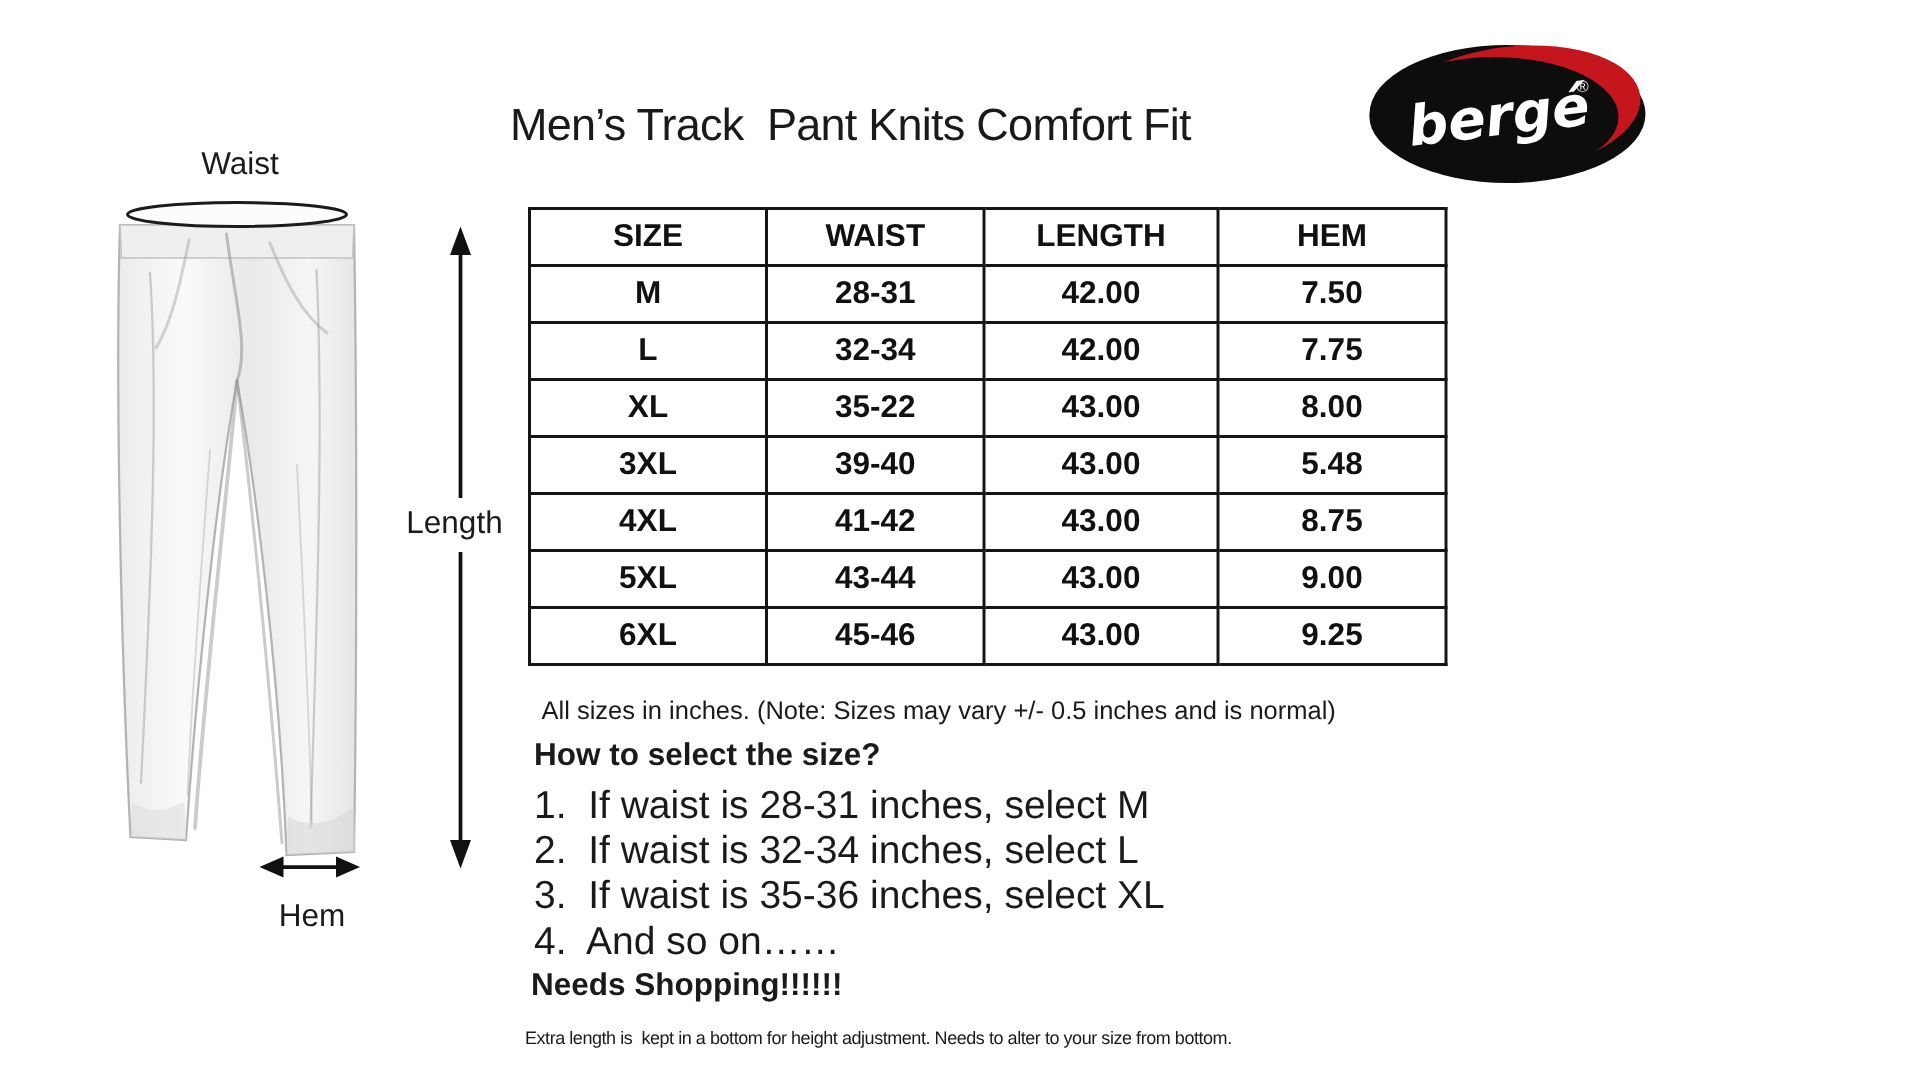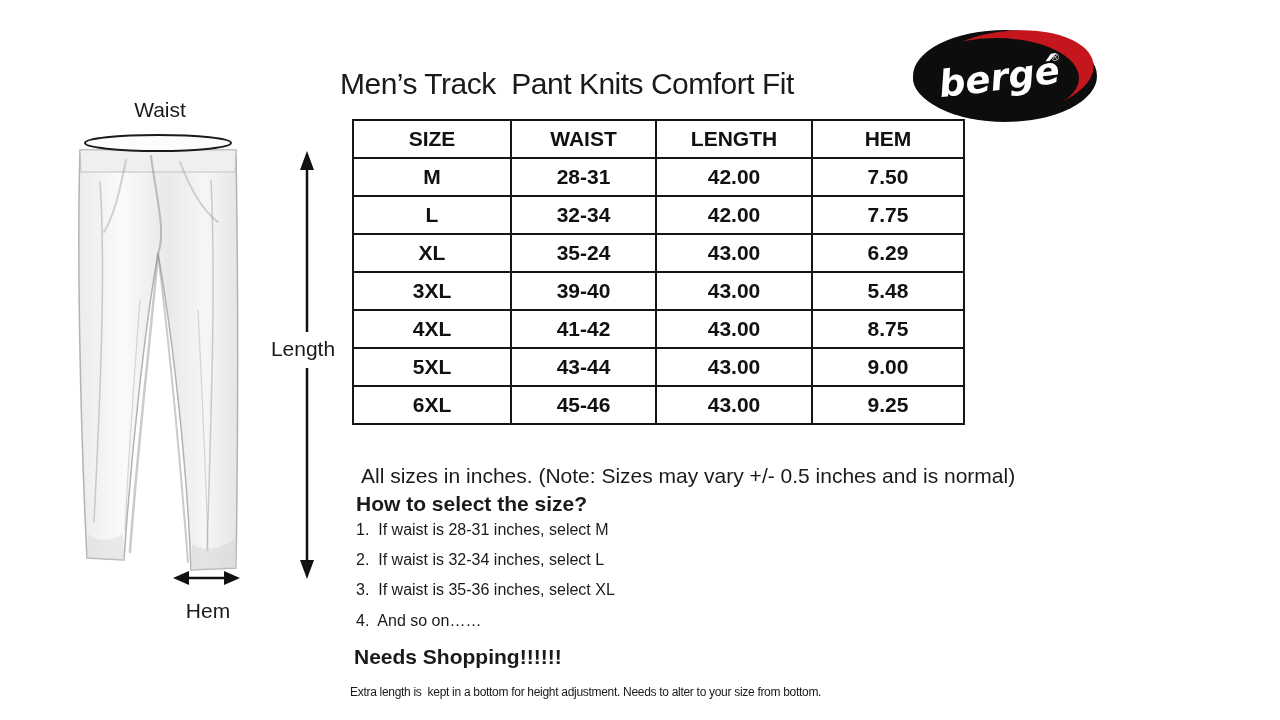--- a/index.html
+++ b/index.html
@@ -7,32 +7,32 @@
     position:relative;width:1280px;height:720px;background:#ffffff;
     font-family:"Liberation Sans",sans-serif;color:#1a1a1a;overflow:hidden;
   }
   .abs{position:absolute;}
   .label{font-size:21px;text-align:center;white-space:nowrap;}
   .title{
     left:340px;top:67px;width:575px;text-align:left;
     font-size:30px;font-weight:normal;white-space:pre;letter-spacing:-0.5px;
   }
   table.size-table{
-    position:absolute;left:352px;top:119px;border-collapse:collapse;
+    position:absolute;left:352px;top:138px;border-collapse:collapse;
     table-layout:fixed;
     padding-left:37px;
   }
   table.size-table td,table.size-table th{
     border:2px solid #161616;height:36px;padding:0;
     text-align:center;vertical-align:middle;
     font-size:21px;font-weight:bold;color:#111;
   }
-  .note{left:361px;top:464px;font-size:21px;white-space:pre;}
+  .note{left:361px;top:464px;font-size:17px;white-space:pre;}
   .how-heading{left:356px;top:492px;font-size:21px;font-weight:bold;white-space:pre;}
-  .list-item{left:356px;font-size:16px;white-space:pre;}
+  .list-item{left:356px;font-size:26px;white-space:pre;}
   .closing{left:354px;top:645px;font-size:21px;font-weight:bold;white-space:pre;}
   .footer{left:350px;top:685px;font-size:12px;white-space:pre;letter-spacing:-0.3px;}
 </style>
 </head>
 <body>
 
 <div class="canvas">
 
   <svg class="abs" style="left:30px;top:120px;" width="300" height="500" viewBox="0 0 300 500">
     <defs>
@@ -118,23 +118,23 @@
         <td>7.50</td>
       </tr>
       <tr>
         <td>L</td>
         <td>32-34</td>
         <td>42.00</td>
         <td>7.75</td>
       </tr>
       <tr>
         <td>XL</td>
-        <td>35-24</td>
+        <td>35-22</td>
         <td>43.00</td>
-        <td>6.29</td>
+        <td>8.00</td>
       </tr>
       <tr>
         <td>3XL</td>
         <td>39-40</td>
         <td>43.00</td>
         <td>5.48</td>
       </tr>
       <tr>
         <td>4XL</td>
         <td>41-42</td>

